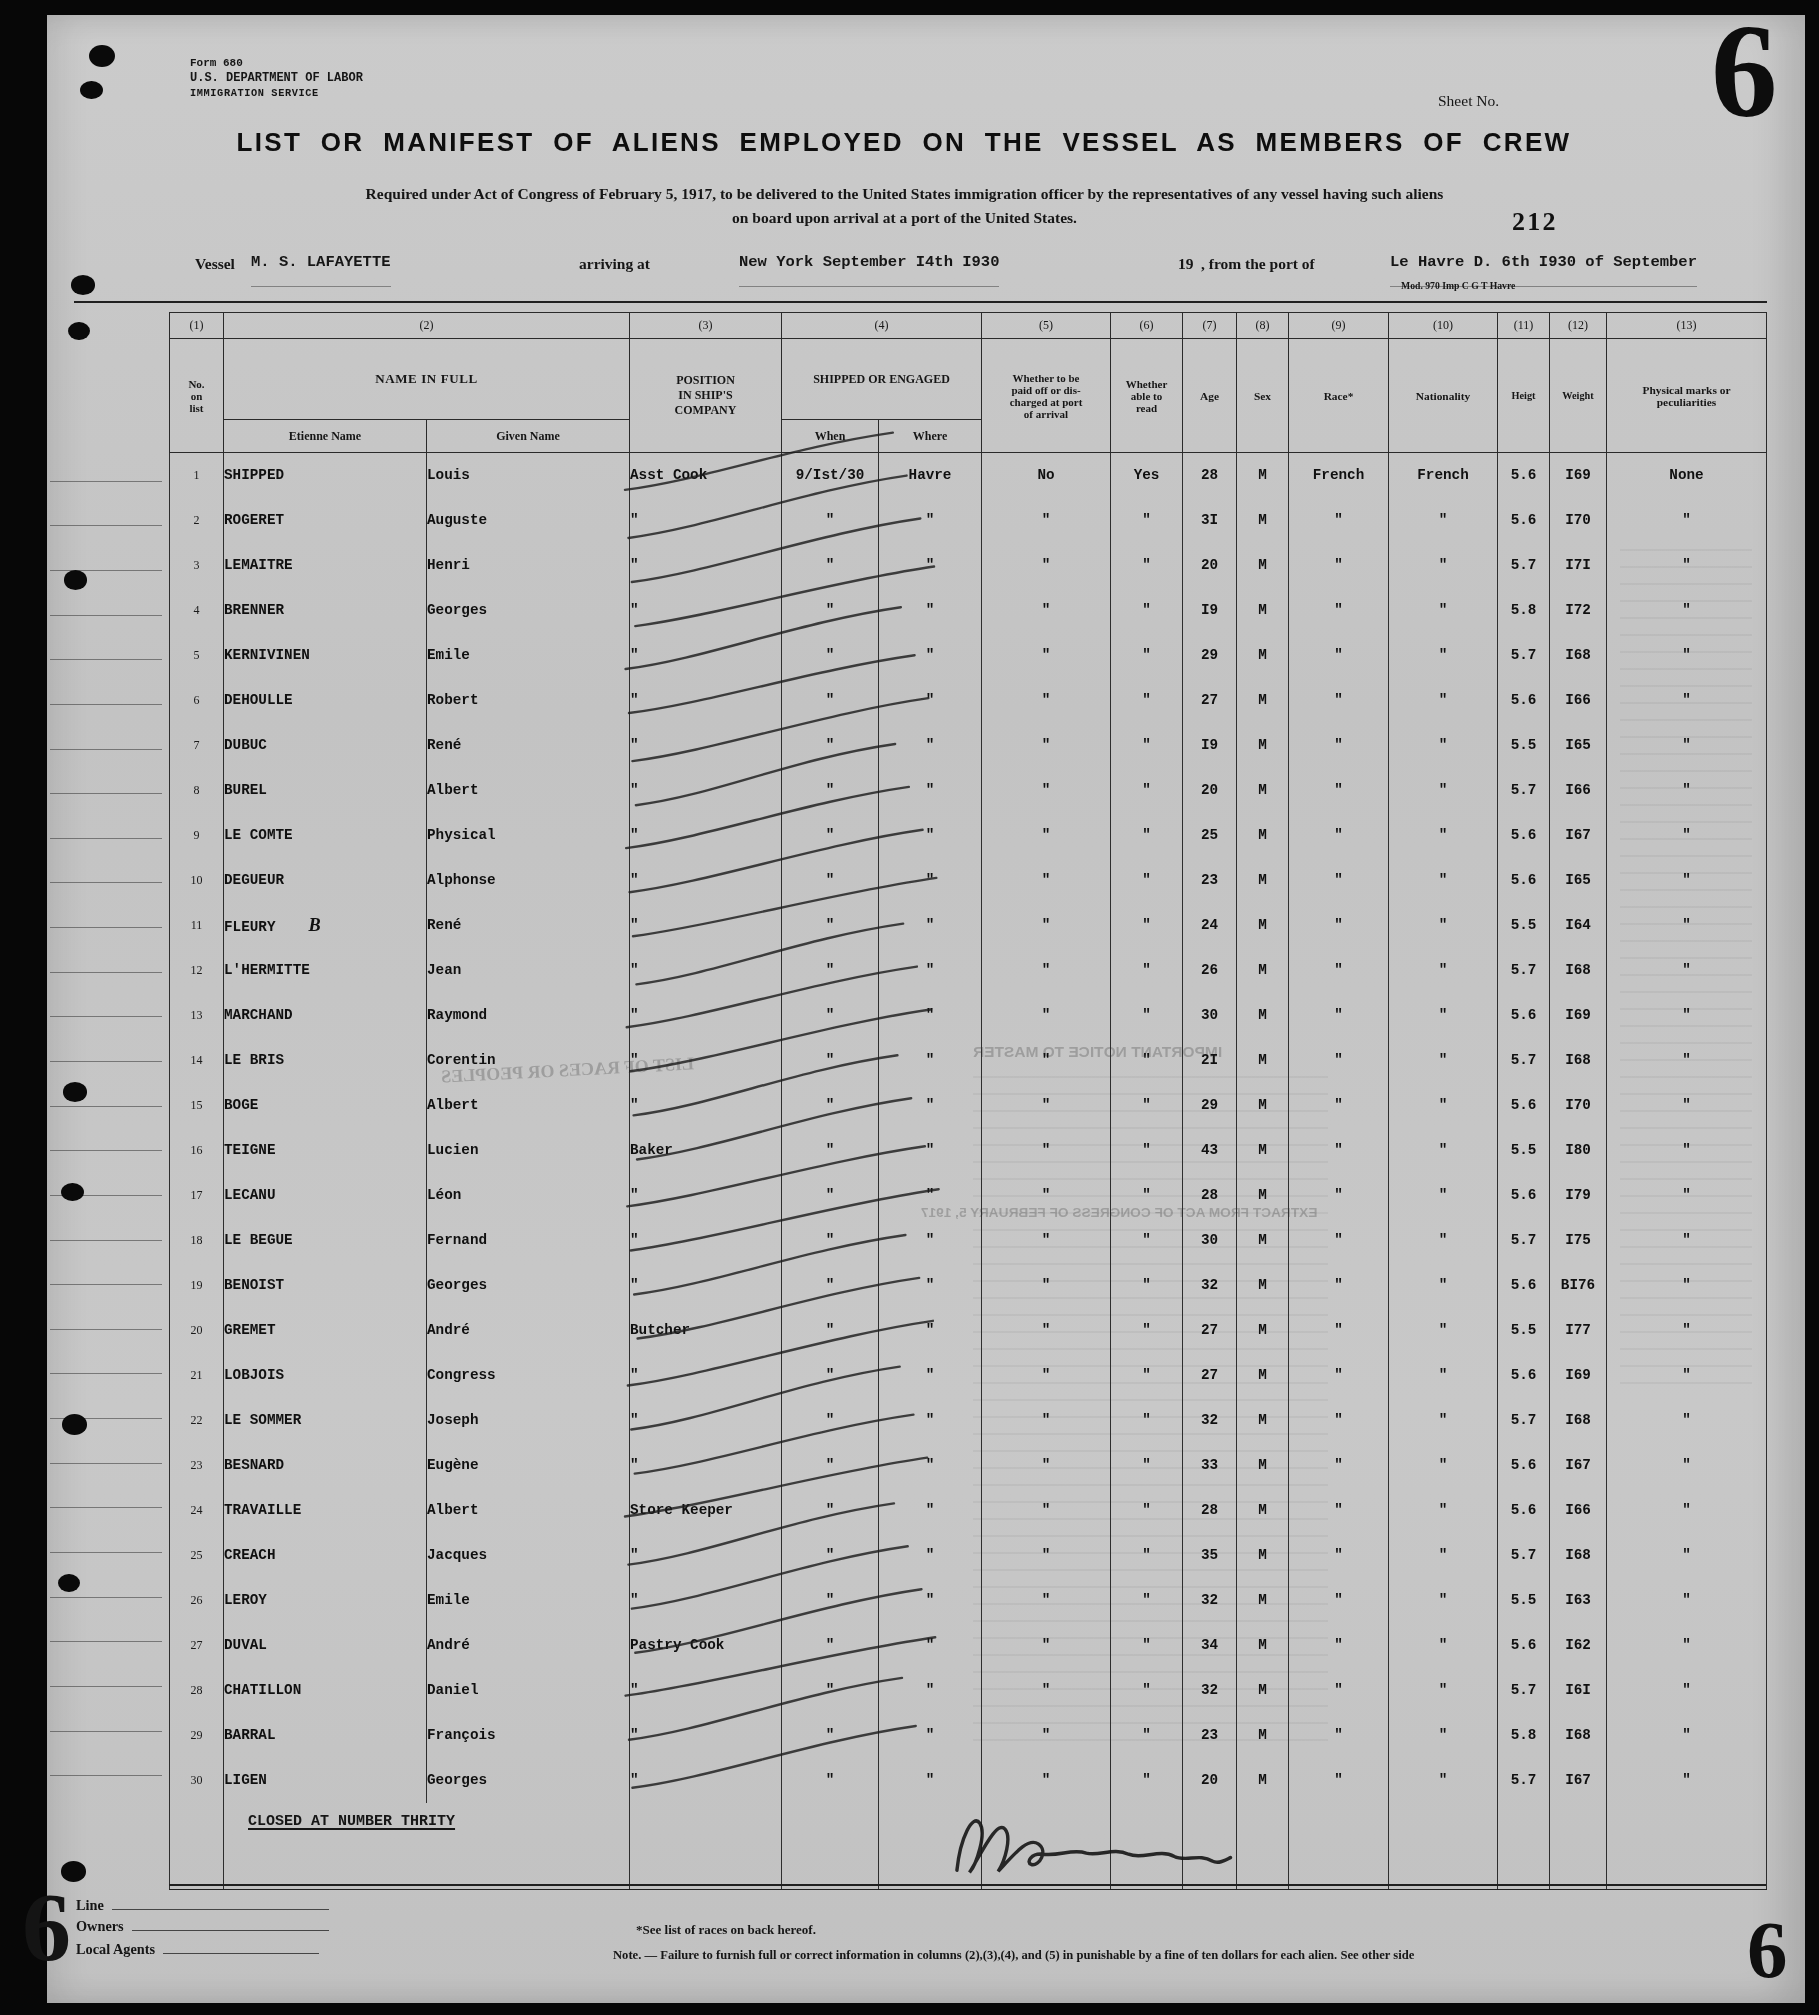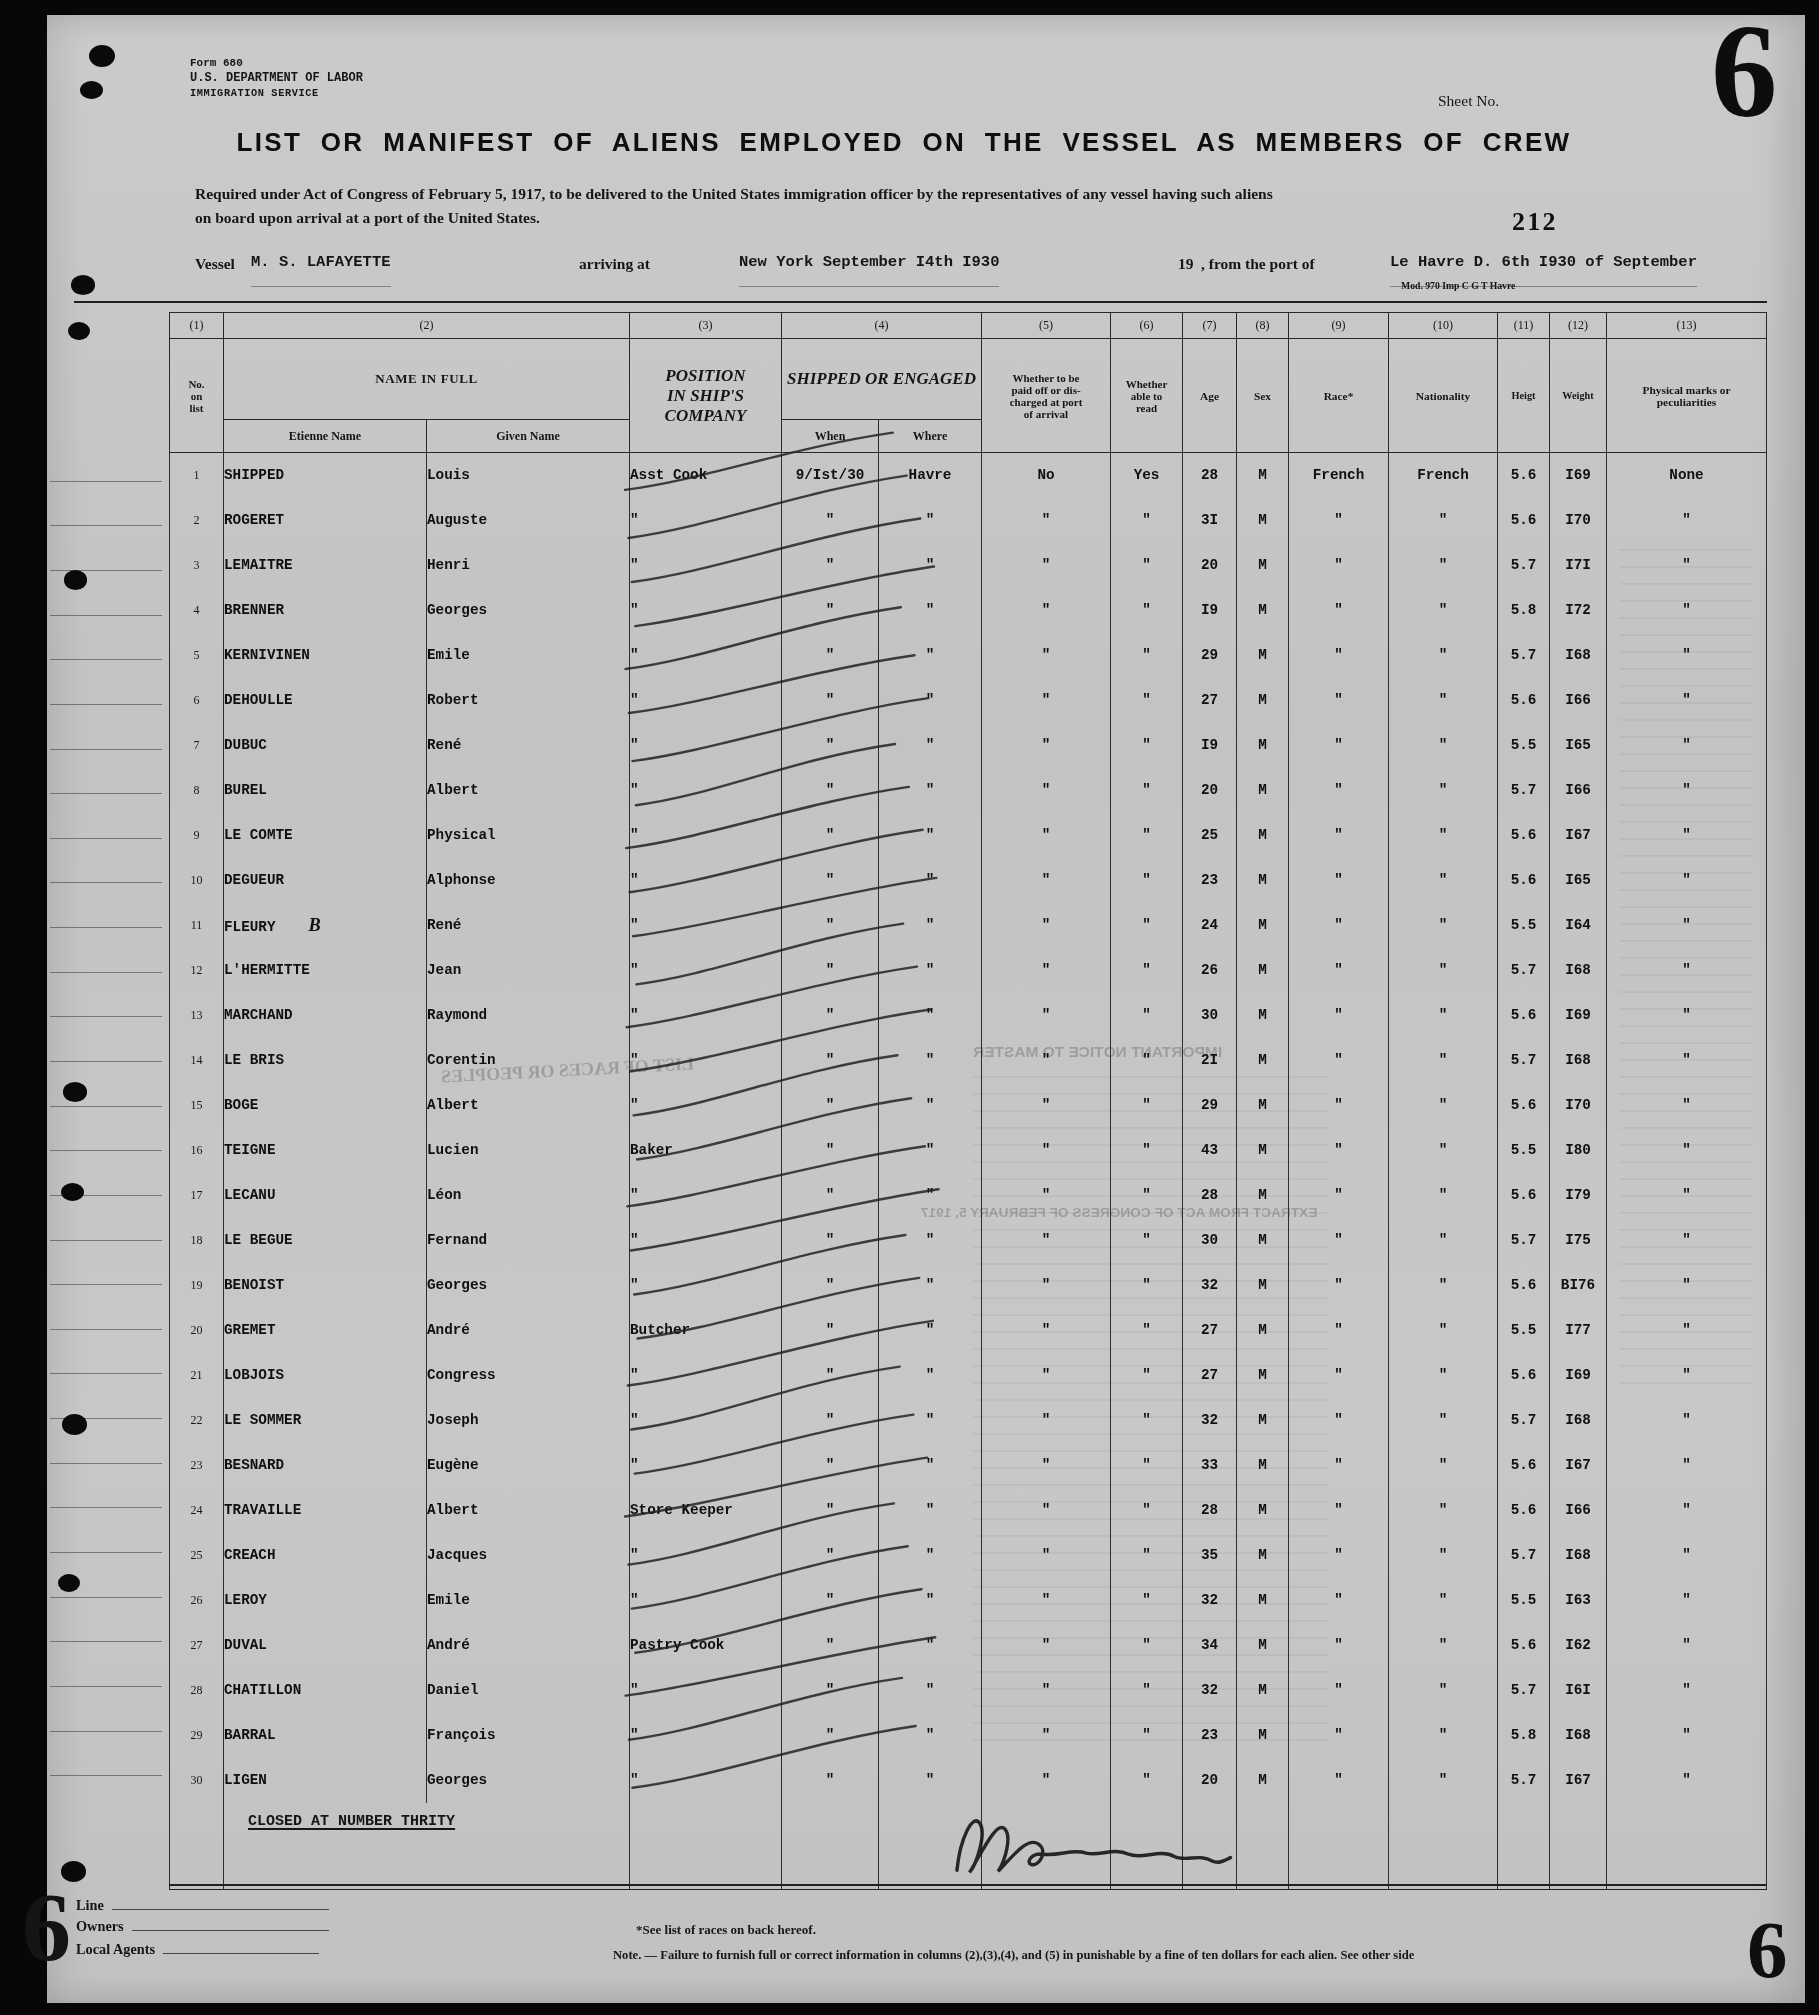--- a/index.html
+++ b/index.html
@@ -30,41 +30,41 @@
   .form-id .l2 { font-size:12px; }
   .form-id .l3 { font-size:10.3px; letter-spacing:0.6px; }
 
   .sheet-label { left:1438px; top:92px; font-size:15.5px; }
   .big6-top { left:1711px; top:4.6px; font-size:133px; font-weight:bold; color:#0d0d0d; line-height:1; }
   .stamp-212 { left:1512px; top:207px; font-size:26px; font-weight:bold; letter-spacing:2.3px; color:#101010; }
 
   .doc-title { left:166px; top:127px; width:1476px; text-align:center;
                font-family:"Liberation Sans", sans-serif; font-weight:bold; font-size:26px;
                letter-spacing:2.3px; word-spacing:9.2px; color:#0e0e0e; }
-  .doc-subtitle { left:195px; top:182px; width:1419px; 
+  .doc-subtitle { left:195px; top:182px; width:1419px; text-align:center;
                   font-size:15.5px; font-weight:bold; line-height:23.5px; white-space:pre-line; }
 
   .vessel-row span { position:absolute; white-space:nowrap; }
   .v-label { font-size:15.5px; font-weight:bold; }
   .v-typed { font-family:"Liberation Mono", monospace; font-weight:700; font-size:15.5px;
              border-bottom:1.1px solid rgba(45,45,45,.45); padding-bottom:15px; }
   .mod-note { left:1401px; top:280px; font-size:9.7px; font-weight:bold; }
 
   .rule { position:absolute; background:#202020; z-index:3; }
 
   
   #manifest { position:absolute; left:169px; top:312px; border-collapse:collapse; table-layout:fixed;
               z-index:3; border:1.7px solid #1f1f1f; }
   #manifest thead th { border:1.1px solid #2a2a2a; font-weight:bold; vertical-align:middle;
                        text-align:center; white-space:pre-line; padding:1.1px; }
   #manifest .colnums th { height:26px; font-weight:normal; font-size:12px; }
   #manifest .hrow1 th { height:81px; }
   #manifest .hrow2 th { height:33px; font-size:12px; }
   th.h-name { font-size:13px; letter-spacing:0.6px; }
-  th.h-pos, th.h-ship { font-size:17px;font-style:italic; }
+  th.h-pos, th.h-ship { font-size:12px; }
   th.h-paid, th.h-read { font-size:11px; font-weight:bold; }
   th.h-small { font-size:11.4px; }
   th.h-hw { font-size:10.3px; }
   th.h-no { font-size:11px; }
   th.h-marks { font-size:11.4px; }
 
   #manifest tbody td { border-left:1.1px solid #2e2e2e; border-right:1.1px solid #2e2e2e;
                        border-top:none; border-bottom:none; height:45px; padding:0 0 0 0;
                        vertical-align:middle; overflow:hidden; }
   td.col-no { text-align:center; font-size:12px; font-family:"Liberation Serif", serif; color:#1a1a1a; }

